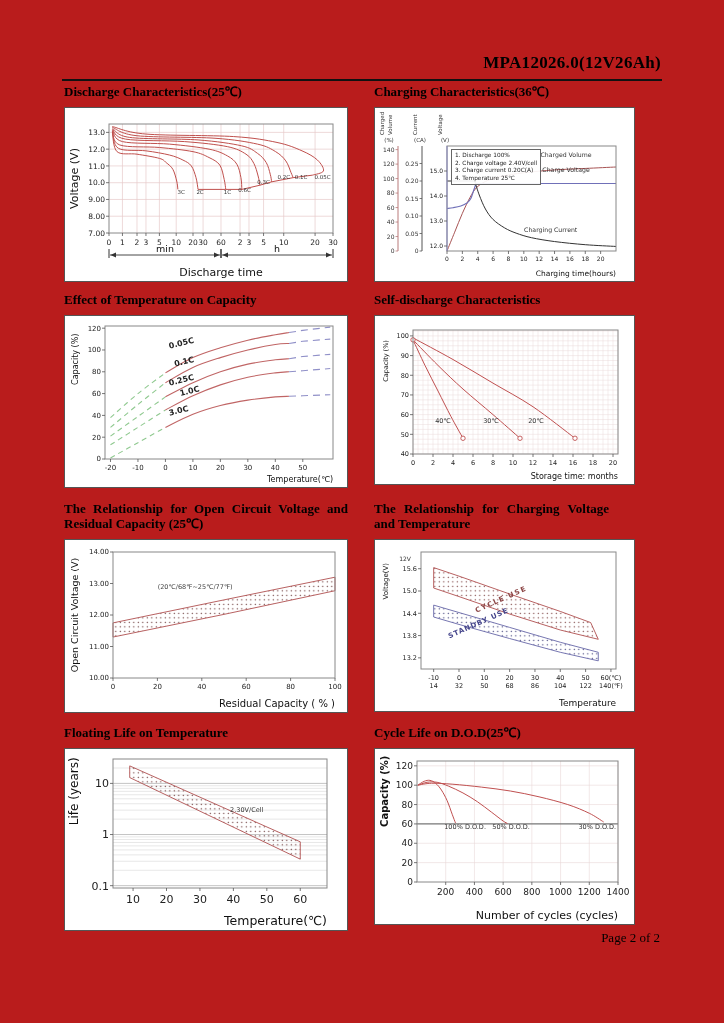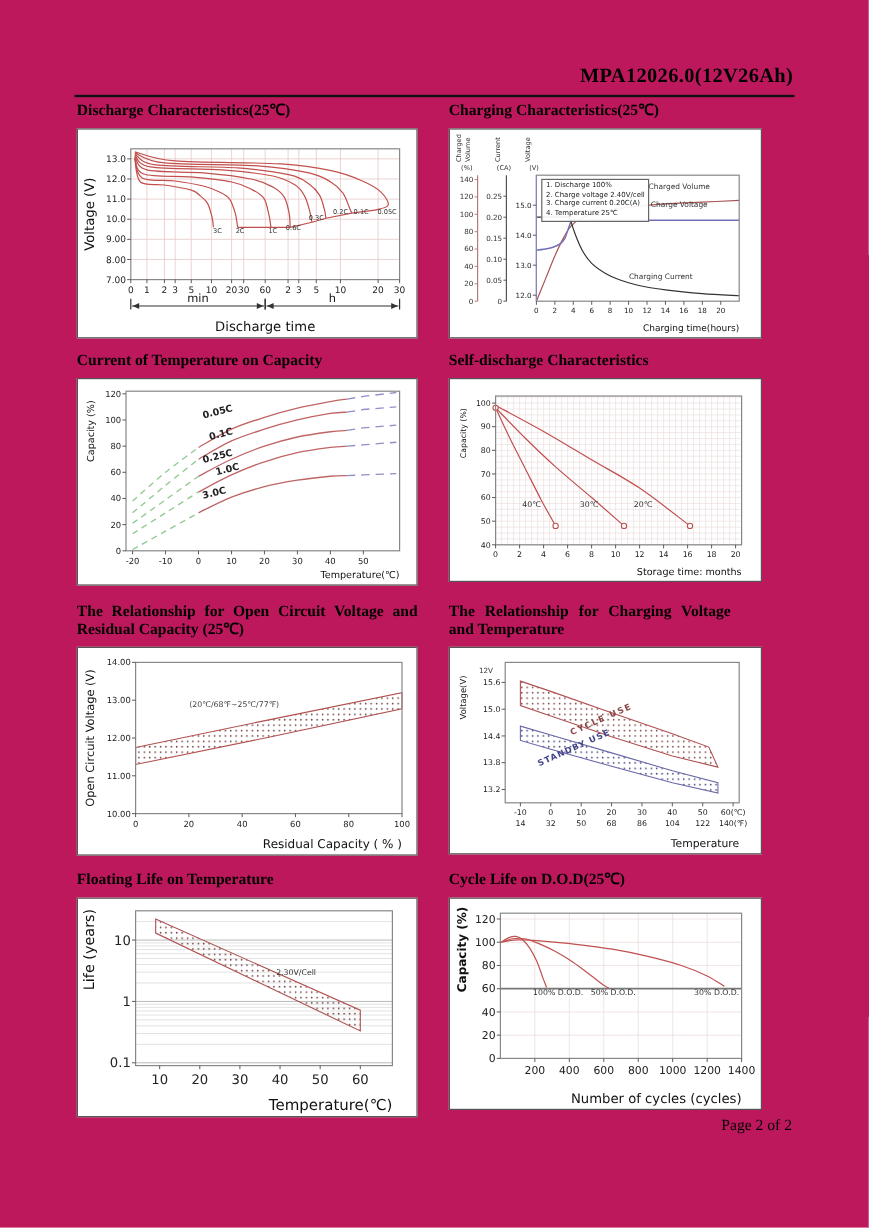--- a/index.html
+++ b/index.html
@@ -1,16 +1,16 @@
 <!DOCTYPE html>
 <html><head>
 <meta charset="utf-8">
 <style>
   html,body{margin:0;padding:0}
-  .page{position:relative;width:724px;height:1023px;background:#be185d;overflow:hidden;
+  .page{position:relative;width:724px;height:1023px;background:#b91c1c;overflow:hidden;
         font-family:"DejaVu Sans",sans-serif;color:#000}
   .doc-title{position:absolute;top:53px;left:62px;width:599px;text-align:right;
              font:bold 17px "Liberation Serif",serif;letter-spacing:.3px}
   .title-rule{position:absolute;top:79px;left:62px;width:600px;height:2px;background:#111}
   .sec{position:absolute}
   .sec h3{margin:0;font:bold 13px "Liberation Serif",serif;line-height:15px;text-align:justify}
   .chartbox{position:relative;margin-top:8px;border:1.4px solid #555;background:#fff;box-sizing:border-box}
   .chartbox svg{position:absolute;left:0;top:0}
   .chart-note{position:absolute;border:1px solid #666;background:rgba(255,255,255,.92);
               padding:2px 3px;font:5.8px "DejaVu Sans",sans-serif;line-height:1.3;color:#222;white-space:nowrap}
@@ -123,21 +123,21 @@
           <text x="218.72" y="70.5" font-size="5.5" fill="#333" text-anchor="middle">0.2C</text>
           <text x="235.968" y="70.5" font-size="5.5" fill="#333" text-anchor="middle">0.1C</text>
           <text x="257.5466666666667" y="70.5" font-size="5.5" fill="#333" text-anchor="middle">0.05C</text>
           <text x="156" y="168" text-anchor="middle" font-size="11" fill="#111">Discharge time</text>
           <text x="13" y="70.5" text-anchor="middle" font-size="11" fill="#111" transform="rotate(-90 13 70.5)">Voltage (V)</text>
         </svg>
       </div>
   </div>
 
   <div class="sec" style="left:374px;top:84px;width:261px">
-    <h3>Charging Characteristics(25℃)</h3>
+    <h3>Charging Characteristics(36℃)</h3>
     <div class="chartbox" style="width:261px;height:175px">
         <svg width="259" height="173" viewBox="0 0 259 173">
           <defs></defs>
           <path d="M72,143C73.28030303030303,139.86206896551724,77.12121212121212,130.44827586206895,79.68181818181819,124.17241379310344C82.24242424242425,117.89655172413792,84.8030303030303,111.13793103448275,87.36363636363636,105.34482758620689C89.92424242424242,99.55172413793103,92.7409090909091,93.63793103448275,95.04545454545455,89.41379310344827C97.35,85.1896551724138,98.63030303030303,82.65517241379311,101.19090909090909,80C103.75151515151515,77.34482758620689,106.31212121212121,75.41379310344827,110.4090909090909,73.48275862068965C114.5060606060606,71.55172413793103,119.37121212121212,69.86206896551725,125.77272727272728,68.41379310344828C132.17424242424244,66.96551724137932,139.8560606060606,65.87931034482759,148.8181818181818,64.79310344827586C157.78030303030303,63.706896551724135,169.3030303030303,62.62068965517242,179.54545454545456,61.896551724137936C189.7878787878788,61.17241379310345,200.03030303030303,60.931034482758626,210.27272727272728,60.44827586206897C220.51515151515153,59.96551724137931,235.87878787878788,59.241379310344826,241,59" fill="none" stroke="#a85454" stroke-width="1"></path>
           <path d="M72,100.50000000000001C73.02424242424243,100.37500000000001,75.8409090909091,100.16666666666669,78.14545454545454,99.75000000000003C80.44999999999999,99.33333333333337,83.52272727272728,98.7916666666667,85.82727272727273,98.00000000000003C88.13181818181818,97.20833333333336,90.30833333333334,96.25,91.97272727272727,95C93.6371212121212,93.75,94.66136363636363,92.70833333333333,95.81363636363636,90.5C96.9659090909091,88.29166666666667,97.99015151515152,84.16666666666667,98.88636363636364,81.75C99.78257575757576,79.33333333333333,100.29469696969697,77.04166666666667,101.19090909090909,76C102.0871212121212,74.95833333333333,98.88636363636364,75.58333333333333,104.26363636363637,75.5C109.64090909090909,75.41666666666667,120.90757575757574,75.5,133.45454545454544,75.5C146.00151515151515,75.5,161.62121212121212,75.5,179.54545454545456,75.5C197.469696969697,75.5,230.75757575757575,75.5,241,75.5" fill="none" stroke="#7070b8" stroke-width="1.2"></path>
           <path d="M72,73L99.65454545454546,73" fill="none" stroke="#333" stroke-width="1"></path>
           <path d="M99.65454545454546,73C100.42272727272727,75.33333333333333,102.47121212121212,82.33333333333333,104.26363636363637,87C106.05606060606061,91.66666666666667,108.10454545454544,96.91666666666667,110.4090909090909,101C112.71363636363637,105.08333333333333,114.89015151515152,108.35,118.0909090909091,111.5C121.29166666666667,114.65,125.77272727272728,117.625,129.61363636363637,119.9C133.45454545454547,122.17500000000001,136.65530303030303,123.51666666666668,141.13636363636363,125.15C145.61742424242422,126.78333333333333,150.09848484848484,128.29999999999998,156.5,129.7C162.90151515151516,131.1,170.58333333333334,132.38333333333335,179.54545454545456,133.55C188.50757575757578,134.71666666666667,200.03030303030303,135.88333333333333,210.27272727272728,136.7C220.51515151515153,137.51666666666665,235.87878787878788,138.15833333333333,241,138.45" fill="none" stroke="#333" stroke-width="1"></path>
           <rect x="72" y="38" width="169" height="105" fill="none" stroke="#888" stroke-width="1"></rect>
           <line x1="23" y1="38" x2="23" y2="143" stroke="#b97a7a" stroke-width="1"></line>
           <line x1="20.5" y1="143" x2="23" y2="143" stroke="#b97a7a" stroke-width="0.8"></line>
@@ -215,21 +215,21 @@
         <div class="chart-note" style="left: 76px; top: 41px;">
           <div>1. Discharge 100%</div>
           <div>2. Charge voltage 2.40V/cell</div>
           <div>3. Charge current 0.20C(A)</div>
           <div>4. Temperature 25℃</div>
         </div>
       </div>
   </div>
 
   <div class="sec" style="left:64px;top:292px;width:284px">
-    <h3>Current of Temperature on Capacity</h3>
+    <h3>Effect of Temperature on Capacity</h3>
     <div class="chartbox" style="width:284px;height:173px">
         <svg width="282" height="171" viewBox="0 0 282 171">
           <defs></defs>
           <path d="M45.493975903614455,101.57377049180327C50.0722891566265,97.57650273224043,63.80722891566265,85.0396174863388,72.96385542168674,77.59016393442623C82.12048192771084,70.14071038251366,95.85542168674698,60.32923497267759,100.43373493975903,56.87704918032786" fill="none" stroke="#8fc98f" stroke-width="1.1" stroke-dasharray="5,4"></path>
           <path d="M100.43373493975903,56.87704918032786C105.01204819277109,54.33333333333333,118.74698795180723,45.793715846994544,127.90361445783132,41.61475409836066C137.06024096385542,37.43579234972678,146.2168674698795,34.7103825136612,155.3734939759036,31.803278688524586C164.53012048192772,28.896174863387973,173.68674698795184,26.352459016393443,182.84337349397592,24.172131147540984C192,21.991803278688526,203.44578313253012,19.9931693989071,210.3132530120482,18.72131147540983C217.18072289156626,17.449453551912562,221.75903614457832,16.904371584699458,224.04819277108436,16.540983606557383" fill="none" stroke="#c06565" stroke-width="1.1"></path>
           <path d="M224.04819277108436,16.540983606557383L237.7831325301205,14.360655737704922L265.2530120481928,11.090163934426231" fill="none" stroke="#9090c8" stroke-width="1.1" stroke-dasharray="7,5"></path>
           <path d="M45.493975903614455,111.38524590163935C50.0722891566265,107.56967213114754,63.80722891566265,95.94125683060109,72.96385542168674,88.49180327868852C82.12048192771084,81.04234972677595,95.85542168674698,70.3224043715847,100.43373493975903,66.68852459016394" fill="none" stroke="#8fc98f" stroke-width="1.1" stroke-dasharray="5,4"></path>
           <path d="M100.43373493975903,66.68852459016394C105.01204819277109,64.1448087431694,118.74698795180723,55.6051912568306,127.90361445783132,51.42622950819672C137.06024096385542,47.24726775956284,146.2168674698795,44.52185792349728,155.3734939759036,41.61475409836066C164.53012048192772,38.70765027322405,173.68674698795184,36.1639344262295,182.84337349397592,33.983606557377044C192,31.803278688524586,203.44578313253012,29.622950819672138,210.3132530120482,28.53278688524591C217.18072289156626,27.44262295081968,221.75903614457832,27.624316939890715,224.04819277108436,27.442622950819676" fill="none" stroke="#c06565" stroke-width="1.1"></path>
           <path d="M224.04819277108436,27.442622950819676L237.7831325301205,25.262295081967217L265.2530120481928,23.08196721311475" fill="none" stroke="#9090c8" stroke-width="1.1" stroke-dasharray="7,5"></path>
           <path d="M45.493975903614455,120.10655737704919C50.0722891566265,116.8360655737705,63.80722891566265,107.02459016393442,72.96385542168674,100.48360655737704C82.12048192771084,93.94262295081967,95.85542168674698,84.1311475409836,100.43373493975903,80.86065573770492" fill="none" stroke="#8fc98f" stroke-width="1.1" stroke-dasharray="5,4"></path>

